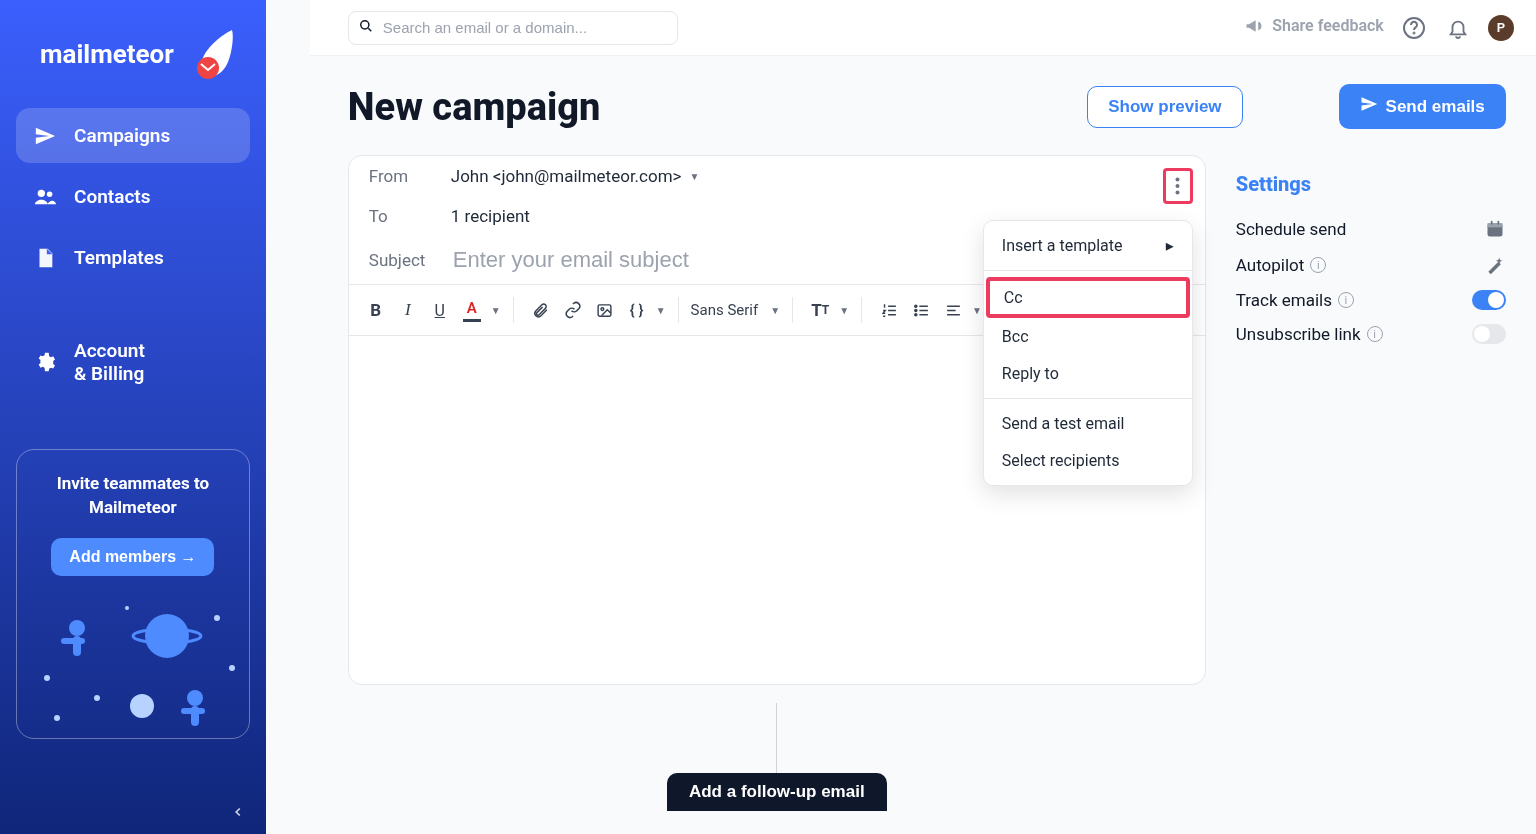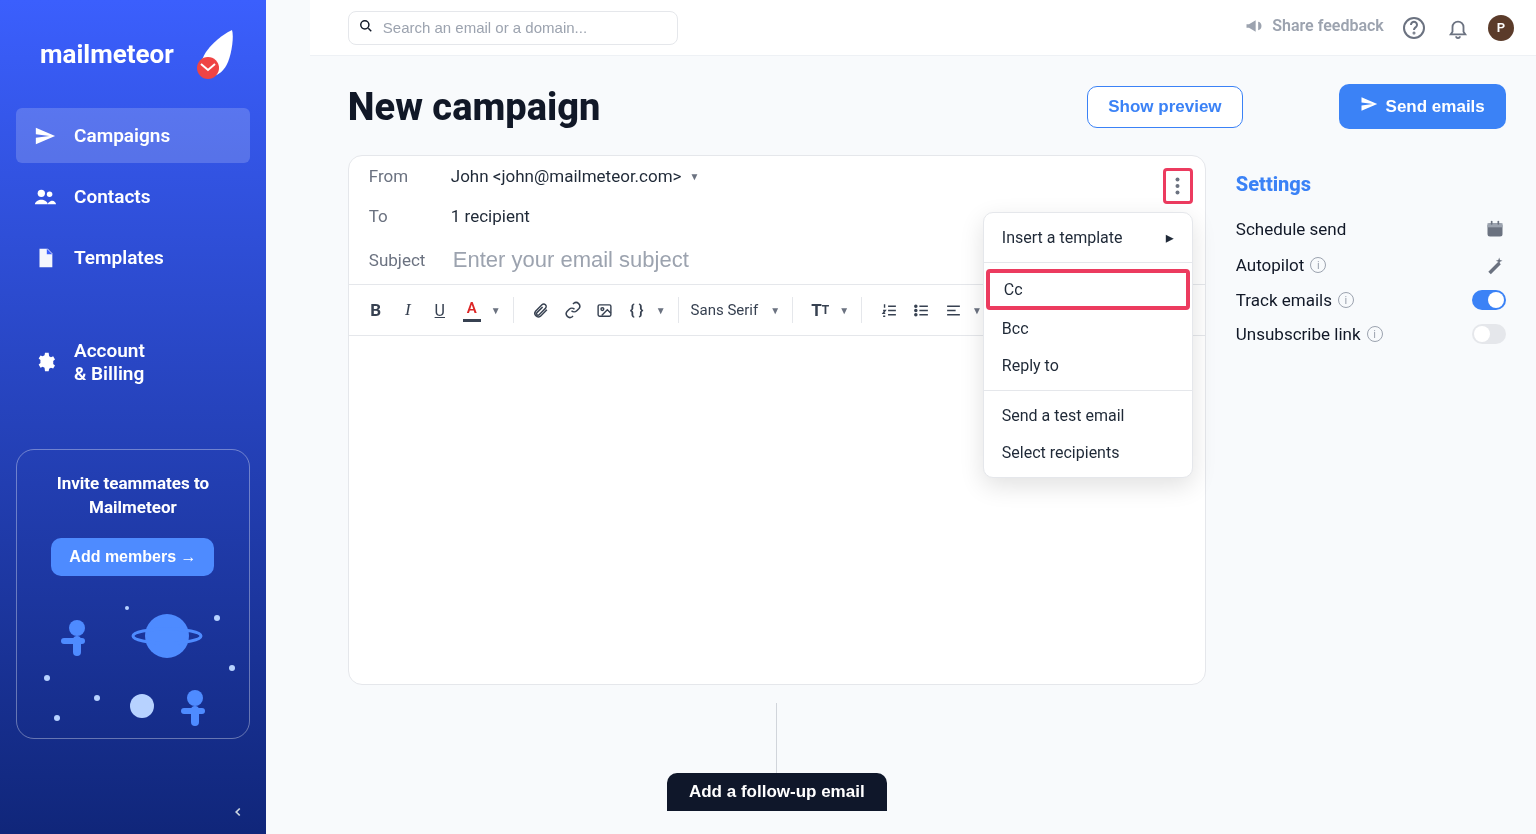--- a/index.html
+++ b/index.html
@@ -36,21 +36,21 @@
   }
   .brand {
     display: flex; align-items: center; gap: 10px;
     padding: 28px 30px 28px 40px;
     font-size: 26px; font-weight: 700;
   }
   .brand-logo { width: 52px; height: 52px; position: relative; }
   .nav { padding: 0 16px; display: flex; flex-direction: column; gap: 6px; }
   .nav-item {
     display: flex; align-items: center; gap: 18px;
-    padding: 16px 18px; border-radius: 6px;
+    padding: 16px 18px; border-radius: 14px;
     font-size: 19px; font-weight: 600;
     cursor: pointer;
   }
   .nav-item.active { background: rgba(255,255,255,0.18); }
   .nav-item svg, .nav-item .icon-slot { width: 22px; height: 22px; flex: 0 0 22px; }
   .nav-spacer { height: 26px; }
 
   .invite-card {
     margin: 48px 16px 0 16px;
     border: 1px solid rgba(255,255,255,0.35);
@@ -199,21 +199,21 @@
   .tb-sep { width: 1px; height: 26px; background: var(--border); margin: 0 10px; }
   .tb-font { font-size: 15px; color: #374151; display:flex; align-items:center; gap:10px;}
   .tb-caret { font-size: 10px; color:#6b7280; margin-left:2px; }
   .underline-swatch { width:18px; height:3px; background:#374151; margin-top:1px;}
 
   .editor-body { height: 348px; }
 
   
   .dropdown {
     position: absolute;
-    top: 56px; right: 12px;
+    top: 64px; right: 12px;
     width: 210px;
     background: #fff;
     border: 1px solid var(--border);
     border-radius: 10px;
     box-shadow: 0 8px 24px rgba(0,0,0,0.12);
     padding: 6px 0;
     z-index: 10;
   }
   .dd-item {
     padding: 9px 18px; font-size: 16px; color: var(--text-dark);

